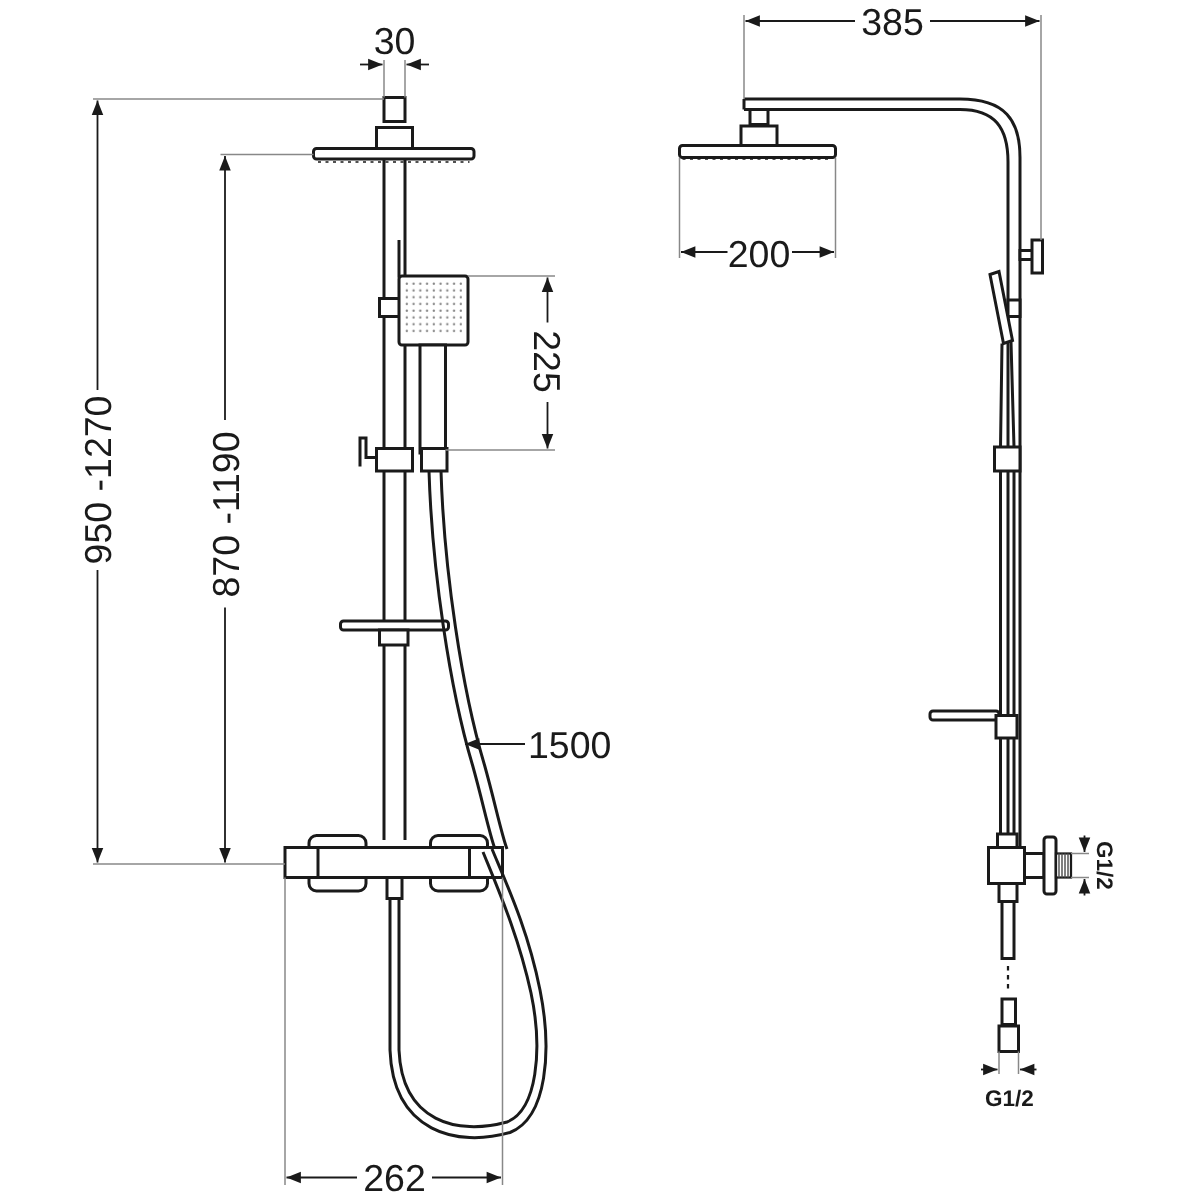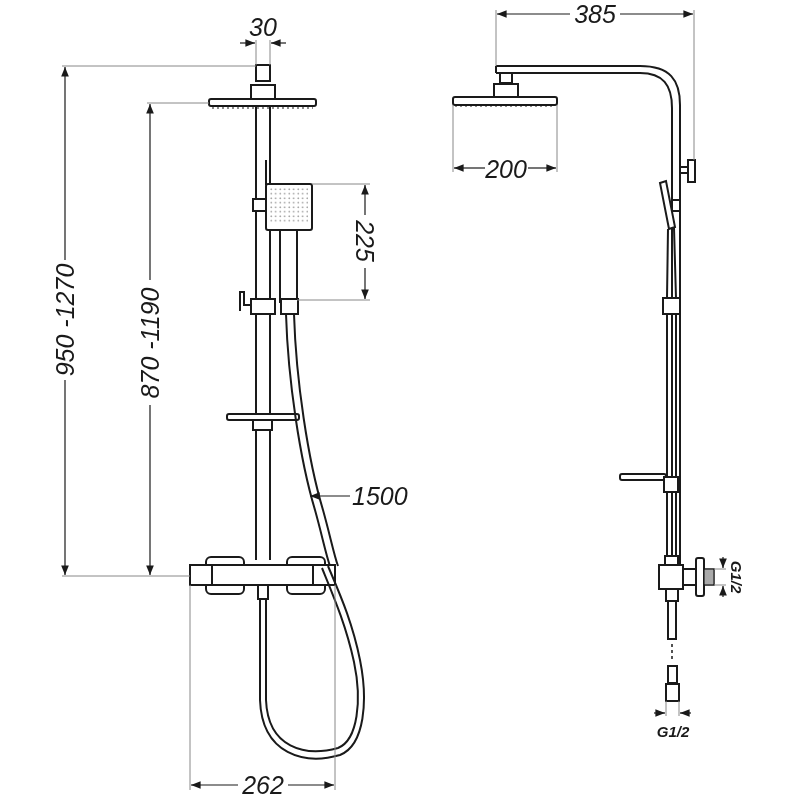--- a/index.html
+++ b/index.html
@@ -1,17 +1,17 @@
 <!DOCTYPE html>
 <html><head>
 <meta charset="utf-8">
 <style>
   html,body{margin:0;padding:0;background:#ffffff;}
   body{width:800px;height:800px;overflow:hidden;}
-  #stage{position:relative;width:800px;height:729px;font-style:italic;}
+  #stage{position:relative;width:800px;height:729px;}
   svg{position:absolute;left:0;top:0;}
   .ln{stroke:#1a1a1a;fill:none;stroke-width:2;}
   .lnf{stroke:#1a1a1a;fill:#fff;stroke-width:2;}
   .dim{stroke:#1a1a1a;fill:none;stroke-width:1.2;}
   .ext{stroke:#888;fill:none;stroke-width:1;}
   .txt{font-family:"Liberation Sans Narrow","Liberation Sans",sans-serif;fill:#1a1a1a;}
   .big{font-size:25px;}
   .small{font-size:15px;font-weight:bold;}
 </style>
 </head>

